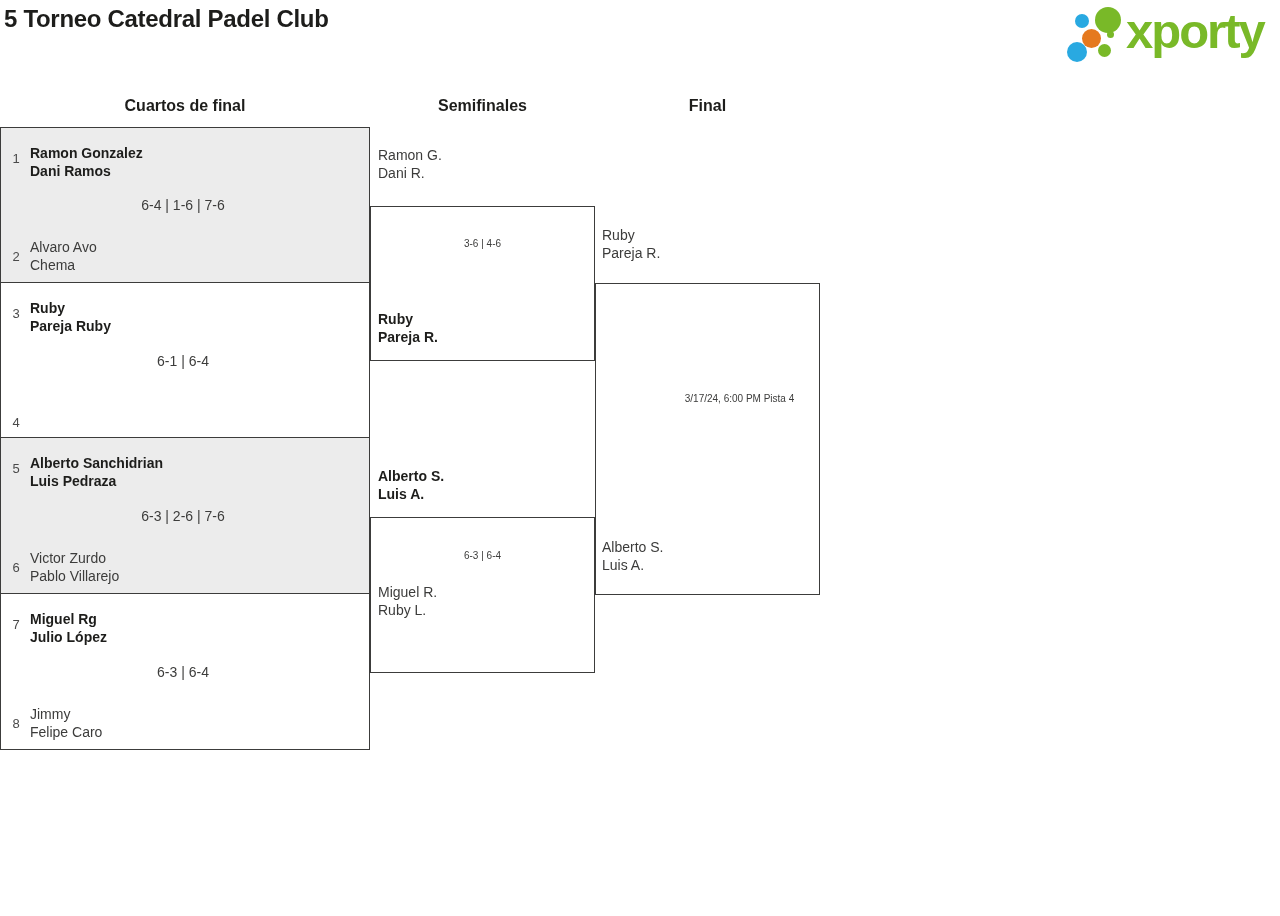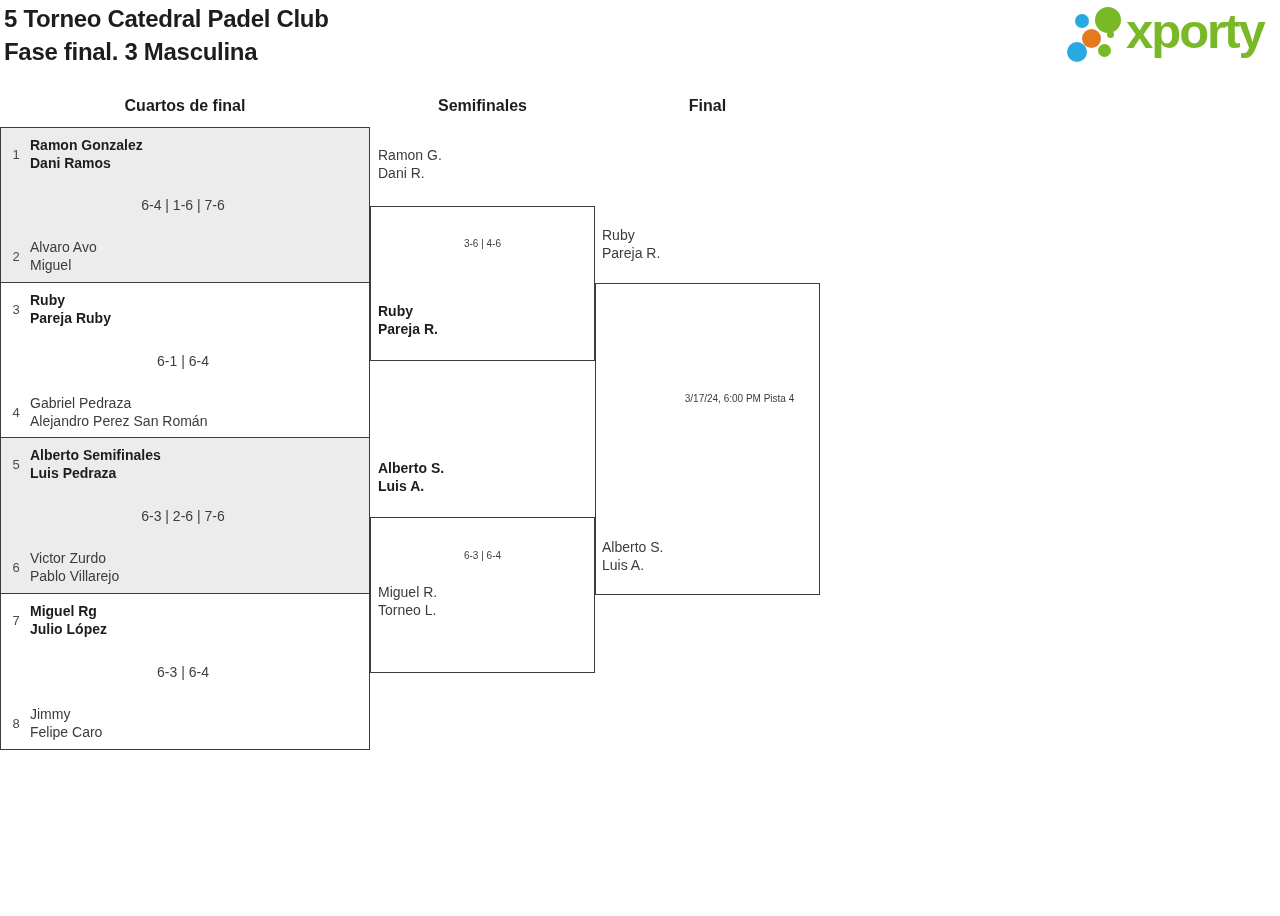--- a/index.html
+++ b/index.html
@@ -42,36 +42,35 @@
   .sf1{left:370px;top:206px;width:225px;height:155px;}
   .sf2{left:370px;top:517px;width:225px;height:156px;}
   .final-box{left:595px;top:283px;width:225px;height:312px;}
   
   .team{position:absolute;left:8px;right:8px;display:flex;align-items:center;gap:7px;cursor:pointer;}
   .team.top{top:8px;}
   .team.bottom{bottom:8px;}
   .seed{min-width:14px;text-align:center;font-size:13px;color:#4a4a4a;flex:0 0 auto;}
   .names{font-size:14px;line-height:18px;color:#3c3c3b;}
   .names .l{display:block;}
-  .winner .names, .flabel.winner{font-weight:700;color:#1d1d1b;}
+  .winner .names, .flabel.winner{font-weight:700;color:#1d1d1b;margin-top:8px;}
   .score{
     position:absolute;left:0;right:4px;top:50%;transform:translateY(-50%);
     text-align:center;font-size:14px;color:#3c3c3b;
   }
   
   .flabel{position:absolute;font-size:14px;line-height:18px;color:#3c3c3b;cursor:pointer;}
   .flabel .l{display:block;}
   .fscore{position:absolute;text-align:center;font-size:10px;color:#3c3c3b;}
 </style>
 </head>
 <body>
 
 <div class="title-block">
   <div class="title">5 Torneo Catedral Padel Club</div>
-  <div class="subtitle">Fase final. 3 Masculina</div>
 </div>
 
 <a class="logo">
   <span class="dot d1"></span>
   <span class="dot d2"></span>
   <span class="dot d3"></span>
   <span class="dot d4"></span>
   <span class="dot d5"></span>
   <span class="dot d6"></span>
   <span class="logo-text">xporty</span>
@@ -87,48 +86,44 @@
     <span class="names">
       <span class="l">Ramon Gonzalez</span>
       <span class="l">Dani Ramos</span>
     </span>
   </div>
   <div class="score">6-4 | 1-6 | 7-6</div>
   <div class="team bottom">
     <span class="seed">2</span>
     <span class="names">
       <span class="l">Alvaro Avo</span>
-      <span class="l">Miguel</span>
+      <span class="l">Chema</span>
     </span>
   </div>
 </div>
 
 <div class="box qf qf2">
   <div class="team top winner">
     <span class="seed">3</span>
     <span class="names">
       <span class="l">Ruby</span>
       <span class="l">Pareja Ruby</span>
     </span>
   </div>
   <div class="score">6-1 | 6-4</div>
   <div class="team bottom">
     <span class="seed">4</span>
-    <span class="names">
-      <span class="l">Gabriel Pedraza</span>
-      <span class="l">Alejandro Perez San Román</span>
-    </span>
   </div>
 </div>
 
 <div class="box qf qf3">
   <div class="team top winner">
     <span class="seed">5</span>
     <span class="names">
-      <span class="l">Alberto Semifinales</span>
+      <span class="l">Alberto Sanchidrian</span>
       <span class="l">Luis Pedraza</span>
     </span>
   </div>
   <div class="score">6-3 | 2-6 | 7-6</div>
   <div class="team bottom">
     <span class="seed">6</span>
     <span class="names">
       <span class="l">Victor Zurdo</span>
       <span class="l">Pablo Villarejo</span>
     </span>
@@ -165,21 +160,21 @@
 </div>
 
 <div class="box sf2"></div>
 <div class="flabel winner" style="left:378px;top:459px;">
   <span class="l">Alberto S.</span>
   <span class="l">Luis A.</span>
 </div>
 <div class="fscore" style="left:370px;top:550px;width:225px;">6-3 | 6-4</div>
 <div class="flabel" style="left:378px;top:583px;">
   <span class="l">Miguel R.</span>
-  <span class="l">Torneo L.</span>
+  <span class="l">Ruby L.</span>
 </div>
 
 <div class="box final-box"></div>
 <div class="flabel" style="left:602px;top:226px;">
   <span class="l">Ruby</span>
   <span class="l">Pareja R.</span>
 </div>
 <div class="fscore" style="left:595px;top:393px;width:225px;padding-left:32px;">3/17/24, 6:00 PM Pista 4</div>
 <div class="flabel" style="left:602px;top:538px;">
   <span class="l">Alberto S.</span>

